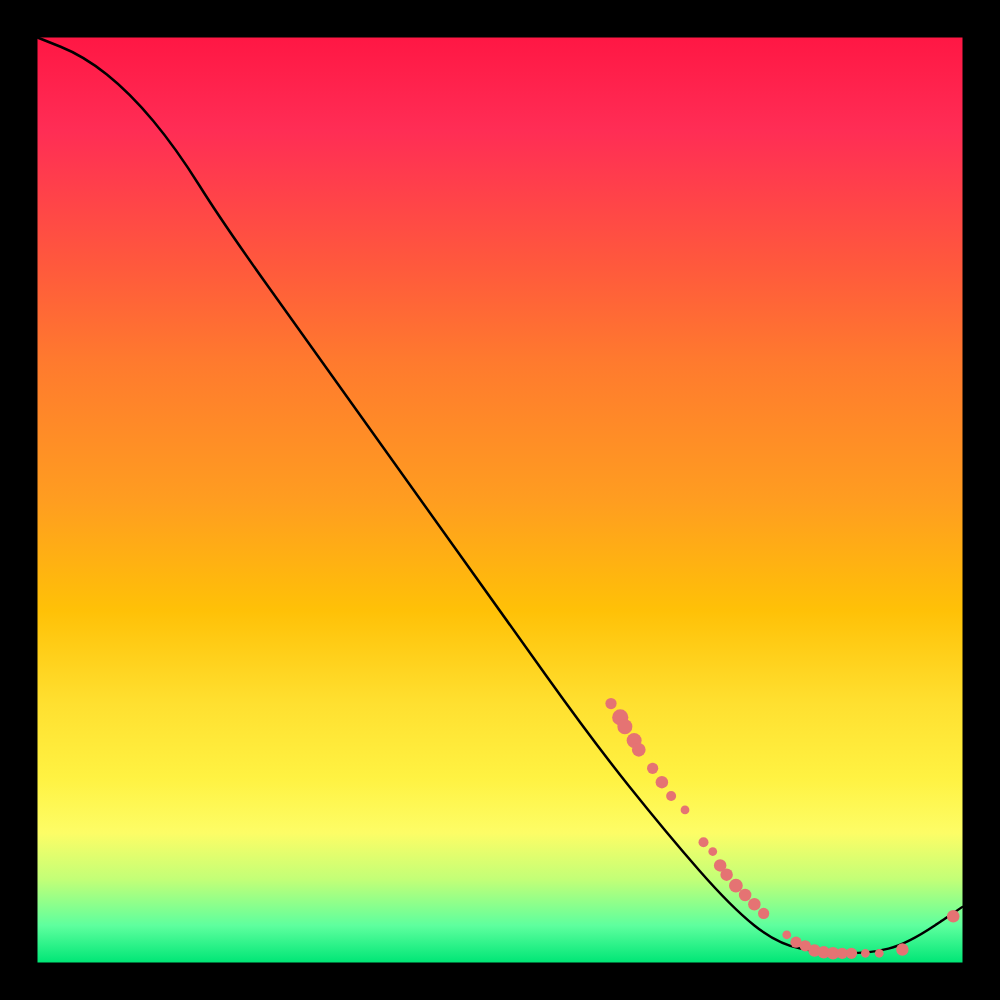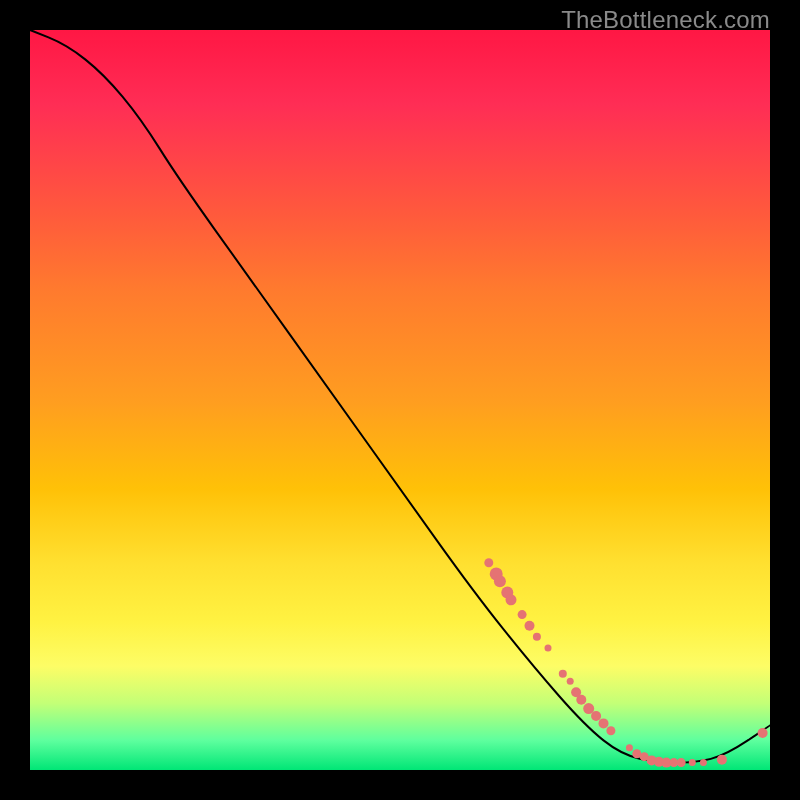--- a/index.html
+++ b/index.html
@@ -56,21 +56,20 @@
     font-size: 24px;
     font-weight: 400;
     letter-spacing: 0.2px;
     font-family: Arial, Helvetica, sans-serif;
   }
 </style>
 </head>
 <body>
 
 <div class="stage">
-  <div class="watermark">TheBottleneck.com</div>
   <div class="plot-area">
     <div class="gradient-bg"></div>
     <svg class="overlay" viewBox="0 0 740 740" preserveAspectRatio="none">
       <path id="curve-path" fill="none" stroke-width="2" stroke-linecap="round" stroke-linejoin="round" d="M 0.00 0.00 Q 0.00 0.00 18.50 7.40 Q 37.00 14.80 55.50 29.60 Q 74.00 44.40 92.50 66.60 Q 111.00 88.80 129.50 118.40 Q 148.00 148.00 185.00 199.80 Q 222.00 251.60 259.00 303.40 Q 296.00 355.20 333.00 407.00 Q 370.00 458.80 407.00 510.60 Q 444.00 562.40 473.60 599.40 Q 503.20 636.40 529.10 666.00 Q 555.00 695.60 573.50 710.40 Q 592.00 725.20 610.50 728.90 Q 629.00 732.60 647.50 732.60 Q 666.00 732.60 680.80 728.90 Q 695.60 725.20 717.80 710.40 T 740.00 695.60" stroke="#000000"></path>
       <g id="points-group">
           <circle cx="458.80" cy="532.80" r="4.5" fill="#e57373"></circle>
           <circle cx="466.20" cy="543.90" r="6.5" fill="#e57373"></circle>
           <circle cx="469.90" cy="551.30" r="6" fill="#e57373"></circle>
           <circle cx="477.30" cy="562.40" r="6" fill="#e57373"></circle>
           <circle cx="481.00" cy="569.80" r="5.5" fill="#e57373"></circle>

